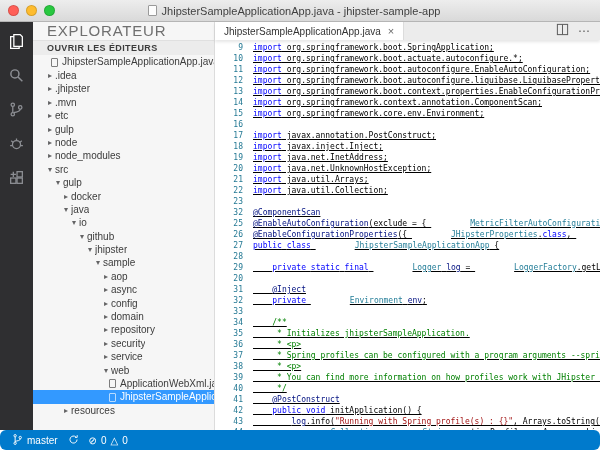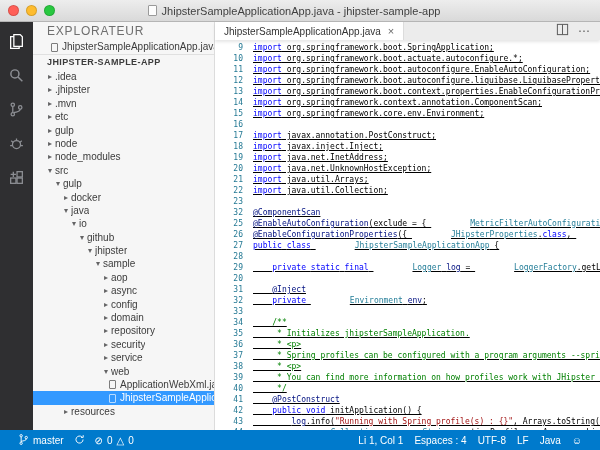--- a/index.html
+++ b/index.html
@@ -19,21 +19,21 @@
   .main { flex:1; display:flex; overflow:hidden; min-height:0; }
 
   
   .activitybar { width:33px; flex:0 0 33px; background:var(--activitybar,#2f2f31); display:flex; flex-direction:column; align-items:center; padding-top:6px; gap:4px; }
   .ab-item { width:33px; height:30px; display:flex; align-items:center; justify-content:center; color:#8d8f94; }
   .ab-item.active { color:#ffffff; }
   .ab-item svg { width:17px; height:17px; }
 
   
   .sidebar { width:182px; flex:0 0 182px; background:#f6f6f6; border-right:1px solid #dcdcdc; overflow:hidden; font-size:10px; color:#3c3c3c; display:flex; flex-direction:column; }
-  .sidebar-title { flex:0 0 18px; line-height:18px; padding-left:14px; font-size:12px; letter-spacing:.8px; color:#6f6f6f; }
+  .sidebar-title { flex:0 0 18px; line-height:18px; padding-left:14px; font-size:15px; letter-spacing:.8px; color:#6f6f6f; }
   .section-header { flex:0 0 14px; line-height:14px; padding-left:14px; font-size:9px; font-weight:bold; letter-spacing:.4px; color:#3c3c3c; background:#ececec; border-top:1px solid #e0e0e0; }
   .section-header.project { background:#f6f6f6; flex:0 0 15px; line-height:15px; }
   .open-editor-item { flex:0 0 14px; line-height:14px; display:flex; align-items:center; padding-left:18px; white-space:nowrap; overflow:hidden; }
   .fileicon { display:inline-block; width:7px; height:9px; border:1px solid currentColor; border-radius:1px; margin-right:4px; flex:0 0 auto; opacity:.65; }
   .tree { flex:1; overflow:hidden; }
   .tree-row { height:13.4px; line-height:13.4px; display:flex; align-items:center; white-space:nowrap; overflow:hidden; color:#3c3c3c; }
   .tree-row.selected { background:var(--selection,#3399ff); color:#ffffff; }
   .chev { width:10px; flex:0 0 10px; font-size:8px; color:#646465; text-align:center; }
   .tree-label { overflow:hidden; white-space:nowrap; }
 
@@ -53,21 +53,21 @@
   .line { height:11px; white-space:pre;text-decoration:underline; }
   .tk-k { color:var(--keyword,#0000ff); }
   .tk-p { color:#000000; }
   .tk-t { color:var(--type,#267f99);padding-left:39px; }
   .tk-a { color:var(--annotation,#001080); }
   .tk-c { color:var(--comment,#008000); }
   .tk-s { color:var(--string,#a31515); }
   .tk-v { color:var(--variable,#001080); }
 
   
-  .statusbar { height:20px; flex:0 0 20px; background:var(--statusbar,#007acc); color:#fff; display:flex; align-items:center; font-size:10px; padding:0 18px; }
+  .statusbar { height:20px; flex:0 0 20px; background:var(--statusbar,#007acc); color:#fff; display:flex; align-items:center; font-size:10px; padding:0 12px;border-radius:6px; }
   .sb-left { display:flex; align-items:center; gap:10px; }
   .sb-right { margin-left:auto; display:flex; align-items:center; gap:11px; }
   .sb-item { display:flex; align-items:center; gap:4px; white-space:nowrap; }
   .sb-item svg { width:11px; height:13px; }
   .sb-glyph { font-size:10px; }
 </style>
 </head>
 <body>
 
 <div class="window">
@@ -118,26 +118,26 @@
               <rect x="2.5" y="8.5" width="5" height="5"></rect>
               <rect x="8.5" y="8.5" width="5" height="5"></rect>
               <rect x="8.5" y="2.5" width="5" height="5"></rect>
               <path d="M2.5 5h5M5 2.5v5"></path>
             </svg></span>
       </div>
     </div>
 
     <div class="sidebar">
       <div class="sidebar-title">EXPLORATEUR</div>
+      <div class="section-header">OUVRIR LES ÉDITEURS</div>
       <div class="open-editor-item">
         <span class="fileicon"></span>
         <span>JhipsterSampleApplicationApp.java</span>
 
       </div>
-      <div class="section-header project">JHIPSTER-SAMPLE-APP</div>
       <div class="tree">
           <div class="tree-row" style="padding-left: 12px;">
             <span class="chev">▸</span>
             <span class="tree-label">.idea</span>
           </div>
           <div class="tree-row" style="padding-left: 12px;">
             <span class="chev">▸</span>
             <span class="tree-label">.jhipster</span>
           </div>
           <div class="tree-row" style="padding-left: 12px;">
@@ -315,23 +315,15 @@
               <path d="M11.7 1.5v2.8H8.9"></path>
             </svg></span>
       </div>
       <div class="sb-item">
         <span class="sb-glyph">⊘</span>
         <span>0</span>
         <span class="sb-glyph">△</span>
         <span>0</span>
       </div>
     </div>
-    <div class="sb-right">
-      <span class="sb-item">Li 1, Col 1</span>
-      <span class="sb-item">Espaces : 4</span>
-      <span class="sb-item">UTF-8</span>
-      <span class="sb-item">LF</span>
-      <span class="sb-item">Java</span>
-      <span class="sb-item sb-glyph">☺</span>
-    </div>
   </div>
 
 </div>
 
 </body></html>

